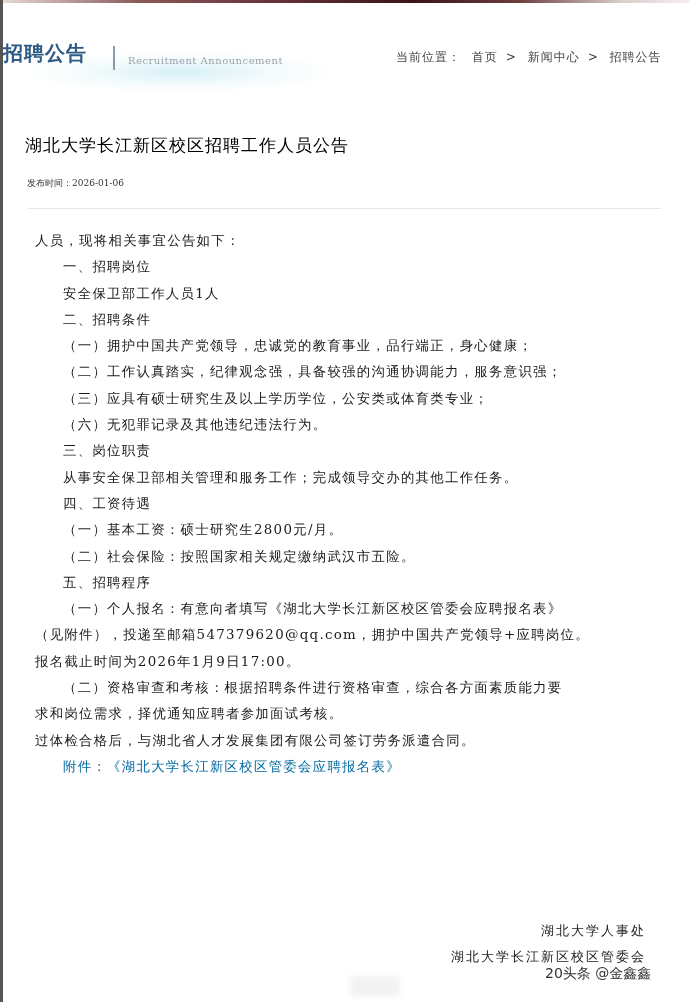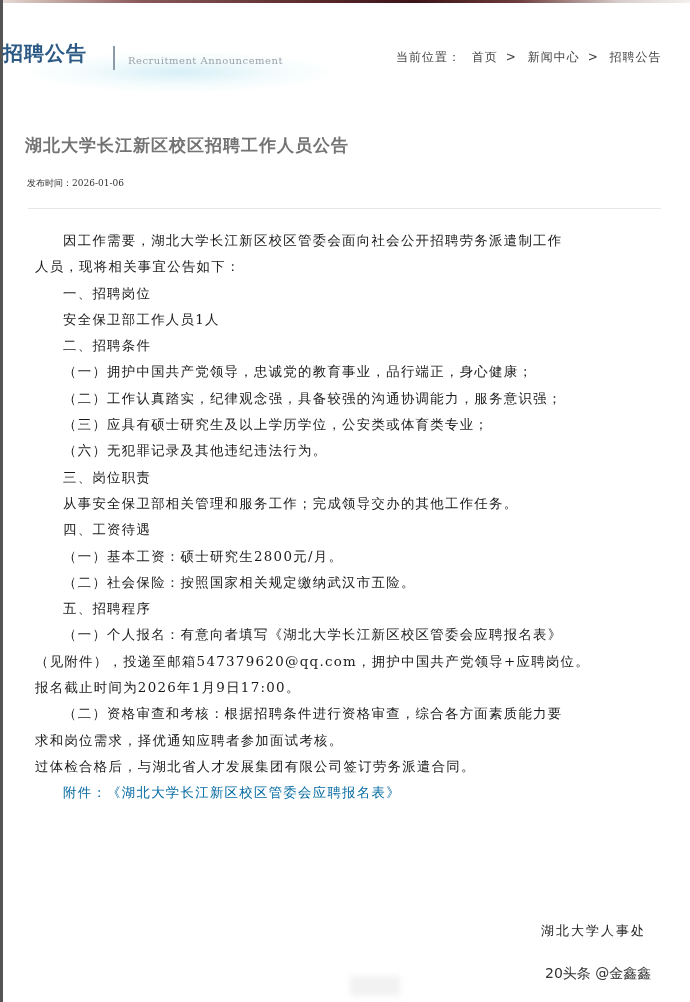--- a/index.html
+++ b/index.html
@@ -30,21 +30,21 @@
   }
   .section-sub {
     position: absolute; left: 128px; top: 55px; font-size: 10px; color: #9aa2aa; letter-spacing: 0.5px;
   }
   .breadcrumb {
     position: absolute; left: 396px; top: 49px; font-size: 12px; color: #444; white-space: nowrap; letter-spacing: 1px;
   }
   .breadcrumb span { margin-right: 6px; }
   .bc-sep { margin: 0 6px 0 2px; }
   .article-title {
-    position: absolute; left: 25px; top: 134px; font-size: 17px; font-weight: bold; color: #737373; letter-spacing: 1px;
+    position: absolute; left: 25px; top: 134px; font-size: 17px; font-weight: normal; color: #000000; letter-spacing: 1px;
   }
   .pubdate {
     position: absolute; left: 27px; top: 177px; font-size: 9px; color: #333;
   }
   .divider {
     position: absolute; left: 28px; top: 208px; width: 633px; height: 1px; background: #e6e6e6;
   }
   .content {
     position: absolute; left: 35px; top: 228px; width: 620px;
     font-size: 13.4px; line-height: 26.3px; color: #1a1a1a; letter-spacing: 1.3px;
@@ -83,21 +83,20 @@
   <span>招聘公告</span>
 </div>
 
 <div class="article-title">湖北大学长江新区校区招聘工作人员公告</div>
 <div class="pubdate">
   <span>发布时间：</span><span>2026-01-06</span>
 </div>
 <div class="divider"></div>
 
 <div class="content">
-  <p class="ind">因工作需要，湖北大学长江新区校区管委会面向社会公开招聘劳务派遣制工作</p>
   <p>人员，现将相关事宜公告如下：</p>
   <p class="ind">一、招聘岗位</p>
   <p class="ind">安全保卫部工作人员1人</p>
   <p class="ind">二、招聘条件</p>
   <p class="ind">（一）拥护中国共产党领导，忠诚党的教育事业，品行端正，身心健康；</p>
   <p class="ind">（二）工作认真踏实，纪律观念强，具备较强的沟通协调能力，服务意识强；</p>
   <p class="ind">（三）应具有硕士研究生及以上学历学位，公安类或体育类专业；</p>
   <p class="ind">（六）无犯罪记录及其他违纪违法行为。</p>
   <p class="ind">三、岗位职责</p>
   <p class="ind">从事安全保卫部相关管理和服务工作；完成领导交办的其他工作任务。</p>
@@ -109,18 +108,19 @@
   <p>（见附件），投递至邮箱547379620@qq.com，拥护中国共产党领导+应聘岗位。</p>
   <p>报名截止时间为2026年1月9日17:00。</p>
   <p class="ind">（二）资格审查和考核：根据招聘条件进行资格审查，综合各方面素质能力要</p>
   <p>求和岗位需求，择优通知应聘者参加面试考核。</p>
   <p>过体检合格后，与湖北省人才发展集团有限公司签订劳务派遣合同。</p>
   <p class="ind attach">附件：《湖北大学长江新区校区管委会应聘报名表》</p>
 </div>
 
 <div class="sign">
   <div>湖北大学人事处</div>
+  <div>湖北大学长江新区校区管委会</div>
 </div>
 
 <div class="blur"></div>
 <div class="watermark">
   <span>20</span><span>头条 @金鑫鑫</span>
 </div>
 
 </body></html>

